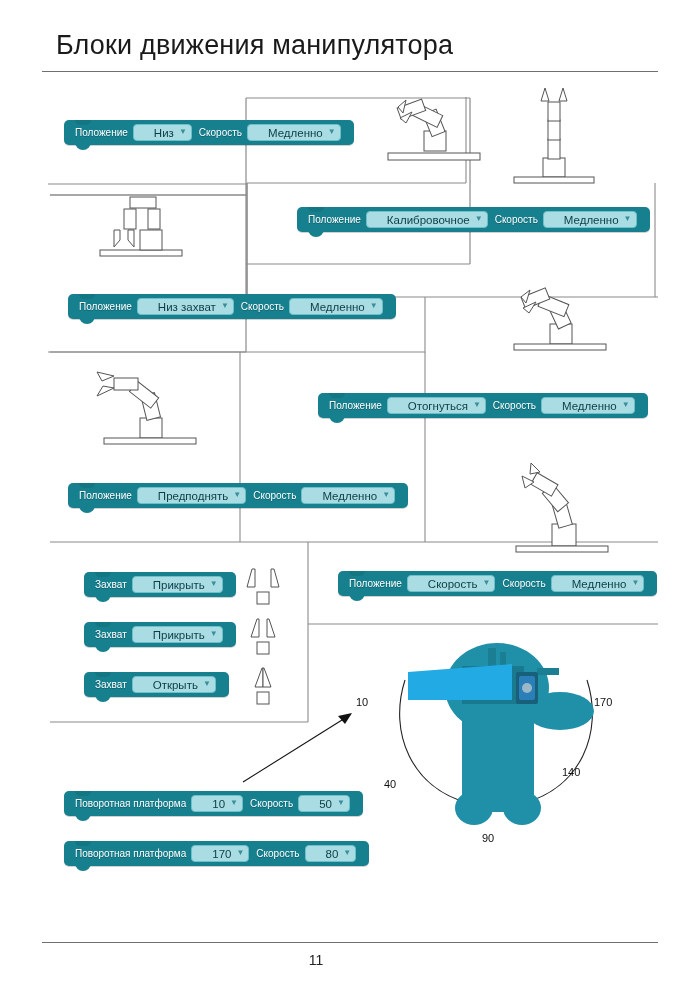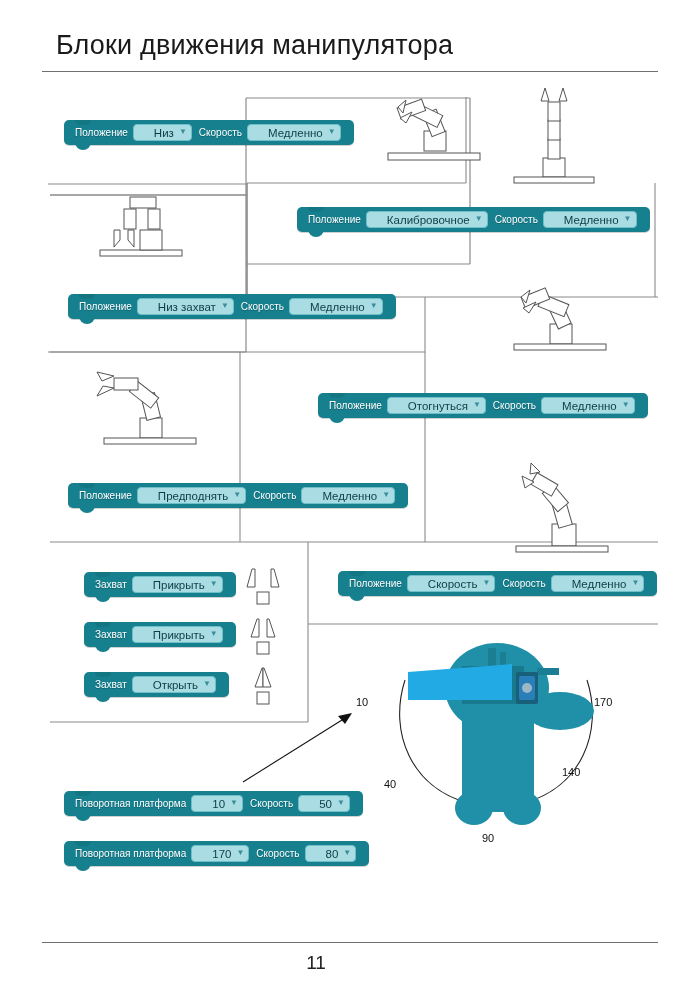--- a/index.html
+++ b/index.html
@@ -22,21 +22,21 @@
   .title-rule{
     position:absolute;left:42px;top:71px;width:616px;height:0;
     border-top:1.6px solid #6f6f6f;
   }
   .footer-rule{
     position:absolute;left:42px;top:942px;width:616px;height:0;
     border-top:1.6px solid #6f6f6f;
   }
   .page-num{
     position:absolute;left:0;top:952px;width:632px;text-align:center;
-    font-size:19px;color:#222;
+    font-size:14px;color:#222;
   }
 
   
   .wire{position:absolute;left:0;top:0;width:700px;height:990px;pointer-events:none;}
 
   
   .blk{
     position:absolute;
     display:inline-flex;align-items:center;
     background:#17808f;

